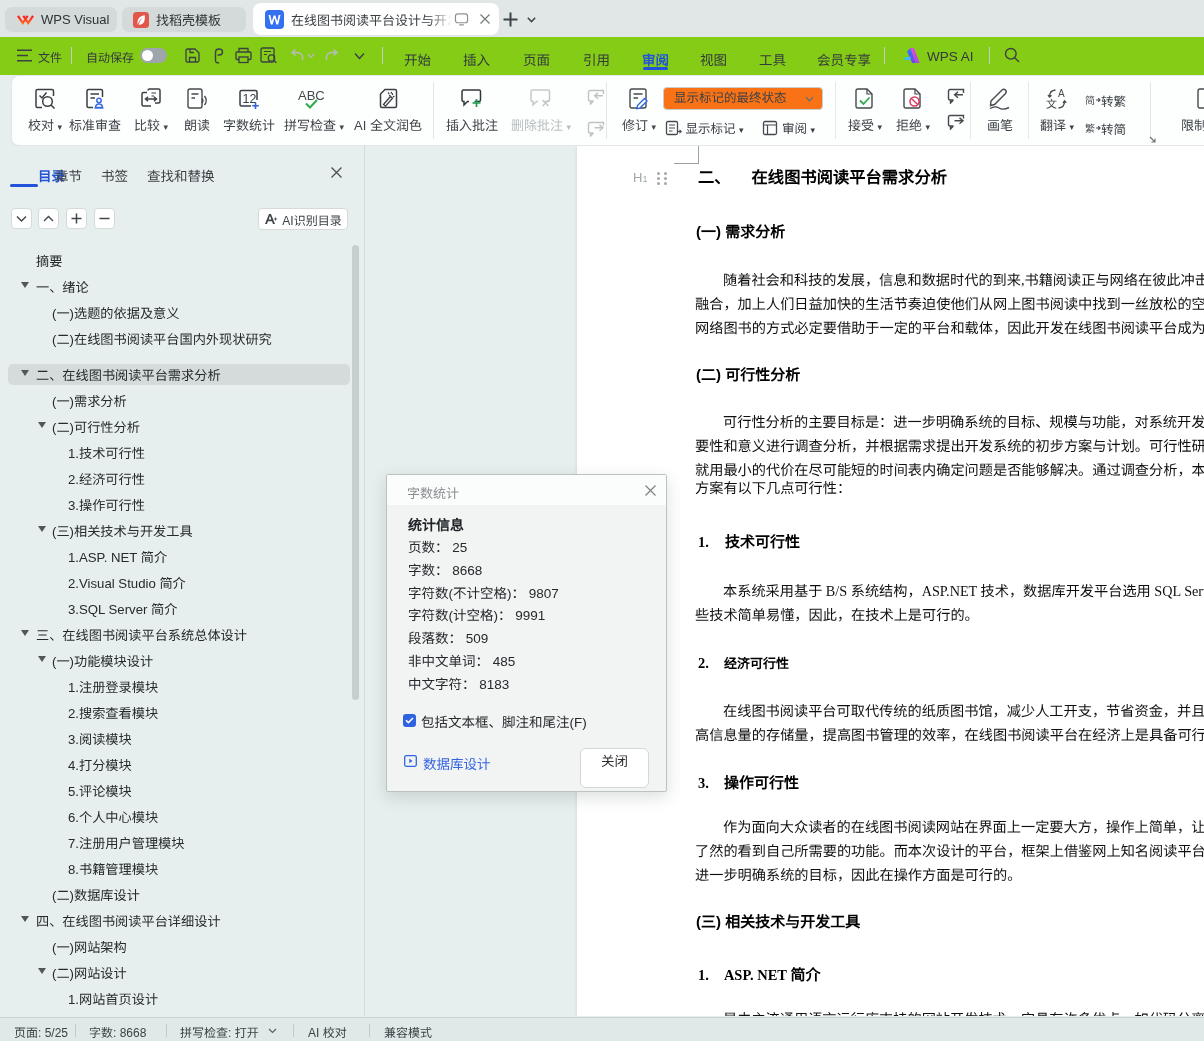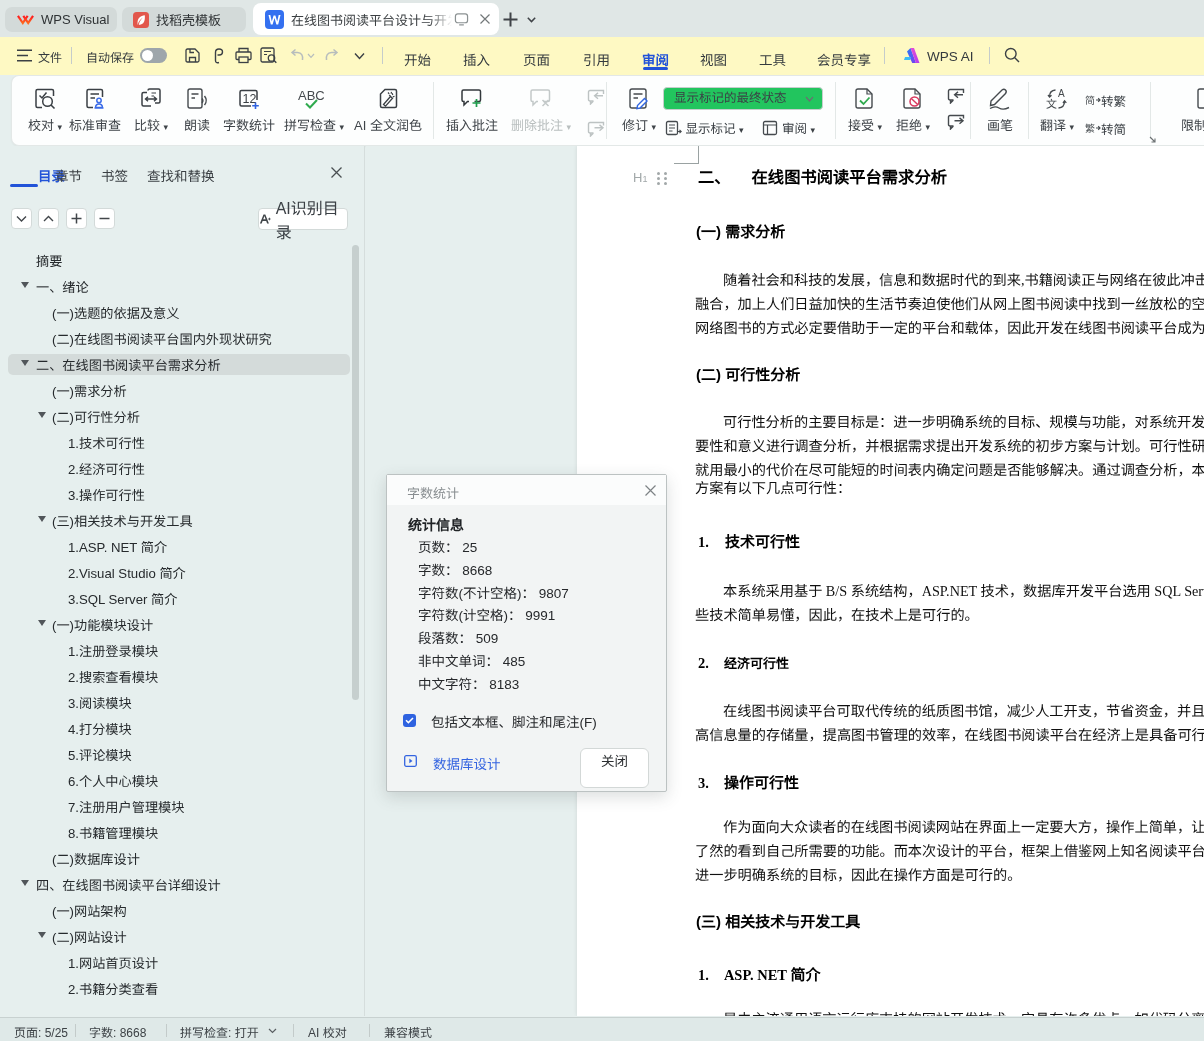--- a/index.html
+++ b/index.html
@@ -4,56 +4,56 @@
 <style>
 *{margin:0;padding:0;box-sizing:border-box;}
 html,body{width:1204px;height:1041px;overflow:hidden;}
 body{font-family:"Liberation Sans",sans-serif;position:relative;background:#e6efee;color:#333;}
 .abs{position:absolute;}
 .nw{white-space:nowrap;}
 
 #tabbar{position:absolute;left:0;top:0;width:1204px;height:37px;background:#e0e7e6;}
 .tab{position:absolute;top:7px;height:25px;border-radius:7px;background:#d3dad9;display:flex;align-items:center;font-size:13px;color:#2e3234;}
 #tab3{top:3px;height:32px;background:#fff;border-radius:8px;color:#3c4043;}
-#menubar{position:absolute;left:0;top:37px;width:1204px;height:38px;background:#fef9c3;font-size:12px;color:#343a3e;}
+#menubar{position:absolute;left:0;top:37px;width:1204px;height:38px;background:#84cc16;font-size:12px;color:#343a3e;}
 #menubar .mi{position:absolute;top:11px;}
 #menubar .mt{position:absolute;top:12px;font-size:13.5px;}
 .vdiv{position:absolute;width:1px;background:#c5cccb;}
 
 #ribbon{position:absolute;left:11px;top:75px;width:1193px;height:71px;background:#fdfefe;border:1px solid #e3e8e7;border-right:none;border-radius:8px 0 0 8px;box-shadow:0 1px 2px rgba(0,0,0,.04);}
 .rbtn{position:absolute;transform:translateX(-11px);text-align:center;font-size:13px;color:#3f4449;}
 .rbtn .ric{height:25px;margin-top:0px;display:flex;align-items:center;justify-content:center;}
 .rbtn .rlb{margin-top:4px;white-space:nowrap;}
 .rsep{position:absolute;transform:translateX(-11px);top:6px;height:57px;width:1px;background:#e3e8e7;}
 .dis{color:#b9bfbf;}
 
 #sidebar{position:absolute;left:0;top:146px;width:365px;height:870px;background:#e6efee;border-right:1px solid #d5dddc;}
 #sbtabs{position:absolute;left:0;top:0;width:100%;height:44px;font-size:13.5px;color:#3a3f43;}
 #sbtabs span{position:absolute;top:19px;}
 .sqbtn{position:absolute;top:62px;width:21px;height:21px;background:#fff;border:1px solid #d3dad9;border-radius:4px;display:flex;align-items:center;justify-content:center;}
-#aibtn{position:absolute;top:62px;left:258px;width:90px;height:22px;background:#fff;border:1px solid #d3dad9;border-radius:4px;font-size:16px;color:#3b4045;display:flex;align-items:center;justify-content:center;}
+#aibtn{position:absolute;top:62px;left:258px;width:90px;height:22px;background:#fff;border:1px solid #d3dad9;border-radius:4px;font-size:12px;color:#3b4045;display:flex;align-items:center;justify-content:center;}
 #toc{position:absolute;left:0;top:101px;width:365px;font-size:13.2px;color:#262a2d;}
 .ti{height:26px;display:flex;align-items:center;white-space:nowrap;position:relative;}
 .ti .caret{position:absolute;left:21px;top:9px;width:0;height:0;border-left:4.5px solid transparent;border-right:4.5px solid transparent;border-top:6px solid #51565a;}
 .ti .caret.l2{left:38px;}
 .ti.l1{padding-left:36px;}
 .ti.l2{padding-left:52px;}
 .ti.l3{padding-left:68px;}
-.ti.sel{z-index:0;}
+.ti.sel{z-index:0;margin-top:10px;}
 .ti.sel::before{content:"";position:absolute;left:8px;right:15px;top:2.5px;bottom:2.5px;background:#d4dbda;border-radius:5px;z-index:-1;}
 
 #docarea{position:absolute;left:366px;top:146px;width:838px;height:870px;background:#e6efee;overflow:hidden;}
 #page{position:absolute;left:211px;top:0;width:700px;height:870px;background:#fff;box-shadow:0 0 4px rgba(0,0,0,.10);}
 .doc{position:absolute;white-space:nowrap;color:#101010;}
 .body14{font-family:"Liberation Serif",serif;font-size:14.2px;letter-spacing:0;line-height:24px;font-weight:350;}
 .hcjk{font-family:sans-serif;font-weight:bold;color:#000;}
 .hserif{font-family:"Liberation Serif",serif;font-weight:bold;color:#000;}
 
 #dlg{position:absolute;left:386px;top:474px;width:281px;height:318px;background:#f2f4f4;border:1px solid #bcc2c2;border-radius:2px;box-shadow:0 5px 16px rgba(60,70,70,.18);}
-#dlg .row{position:absolute;left:21px;font-size:13.5px;color:#26282b;white-space:nowrap;margin-left:10px;}
+#dlg .row{position:absolute;left:21px;font-size:13.5px;color:#26282b;white-space:nowrap;}
 
 #statusbar{position:absolute;left:0;top:1017px;width:1204px;height:24px;background:#dfe9e8;border-top:1px solid #c8d1d0;font-size:12px;color:#3d4246;}
 #statusbar span{position:absolute;top:5px;white-space:nowrap;}
 svg{display:block;}
 #ribbon > .abs{transform:translateX(-11px);}
 </style>
 </head>
 <body>
 <div id="tabbar">
   <div class="tab" style="left:5px;width:112px;">
@@ -286,21 +286,21 @@
     <div class="ric">
         <svg width="24" height="24" viewBox="0 0 24 24">
           <rect x="3" y="2" width="16" height="19" rx="2" fill="none" stroke="#454a4e" stroke-width="1.4"></rect>
           <path d="M6.5 7 H15.5 M6.5 11 H11" stroke="#454a4e" stroke-width="1.3"></path>
           <path d="M10.5 18.5 L17.5 11.5 L20 14 L13 21 L10 21.7 Z" fill="#fff" stroke="#3166e0" stroke-width="1.4"></path>
         </svg>
       </div>
     <div class="rlb">修订 <span style="font-size:9px">▾</span></div>
   </div>
 
-  <div class="abs" style="left:662px;top:11px;width:160px;height:23px;background:#22c55e;border:1px solid #c7cecd;border-radius:4px;font-size:12.5px;color:#3b4045;line-height:21px;padding-left:10px;">显示标记的最终状态<svg class="abs" style="right:8px;top:8px" width="9" height="7" viewBox="0 0 9 7">
+  <div class="abs" style="left:662px;top:11px;width:160px;height:23px;background:#f97316;border:1px solid #c7cecd;border-radius:4px;font-size:12.5px;color:#3b4045;line-height:21px;padding-left:10px;">显示标记的最终状态<svg class="abs" style="right:8px;top:8px" width="9" height="7" viewBox="0 0 9 7">
         <path d="M1 1 L4.5 5 L8 1" fill="none" stroke="#6b7072" stroke-width="1.2"></path>
       </svg></div>
   <div class="abs nw" style="left:664px;top:42px;font-size:12.5px;color:#3b4045;">
     <svg style="display:inline-block;vertical-align:-3px" width="17" height="16" viewBox="0 0 17 16">
         <rect x="1.5" y="1.5" width="11" height="13" rx="1.5" fill="none" stroke="#454a4e" stroke-width="1.3"></rect>
         <path d="M4 5 H10 M4 8 H10 M4 11 H7.5" stroke="#454a4e" stroke-width="1.1"></path>
         <path d="M12 11.5 L16 11.5 M14.5 9.8 L16.2 11.5 L14.5 13.2" fill="none" stroke="#454a4e" stroke-width="1.1"></path>
       </svg>
     显示标记 <span style="font-size:9px">▾</span>
     <span style="display:inline-block;width:12px;"></span>
@@ -439,20 +439,21 @@
     <div class="ti l1 sel"><span class="caret"></span>二、在线图书阅读平台需求分析</div>
     <div class="ti l2">(一)需求分析</div>
     <div class="ti l2"><span class="caret l2"></span>(二)可行性分析</div>
     <div class="ti l3">1.技术可行性</div>
     <div class="ti l3">2.经济可行性</div>
     <div class="ti l3">3.操作可行性</div>
     <div class="ti l2"><span class="caret l2"></span>(三)相关技术与开发工具</div>
     <div class="ti l3">1.ASP. NET 简介</div>
     <div class="ti l3">2.Visual Studio 简介</div>
     <div class="ti l3">3.SQL Server 简介</div>
+    <div class="ti l1"><span class="caret"></span>三、在线图书阅读平台系统总体设计</div>
     <div class="ti l2"><span class="caret l2"></span>(一)功能模块设计</div>
     <div class="ti l3">1.注册登录模块</div>
     <div class="ti l3">2.搜索查看模块</div>
     <div class="ti l3">3.阅读模块</div>
     <div class="ti l3">4.打分模块</div>
     <div class="ti l3">5.评论模块</div>
     <div class="ti l3">6.个人中心模块</div>
     <div class="ti l3">7.注册用户管理模块</div>
     <div class="ti l3">8.书籍管理模块</div>
     <div class="ti l2">(二)数据库设计</div>

